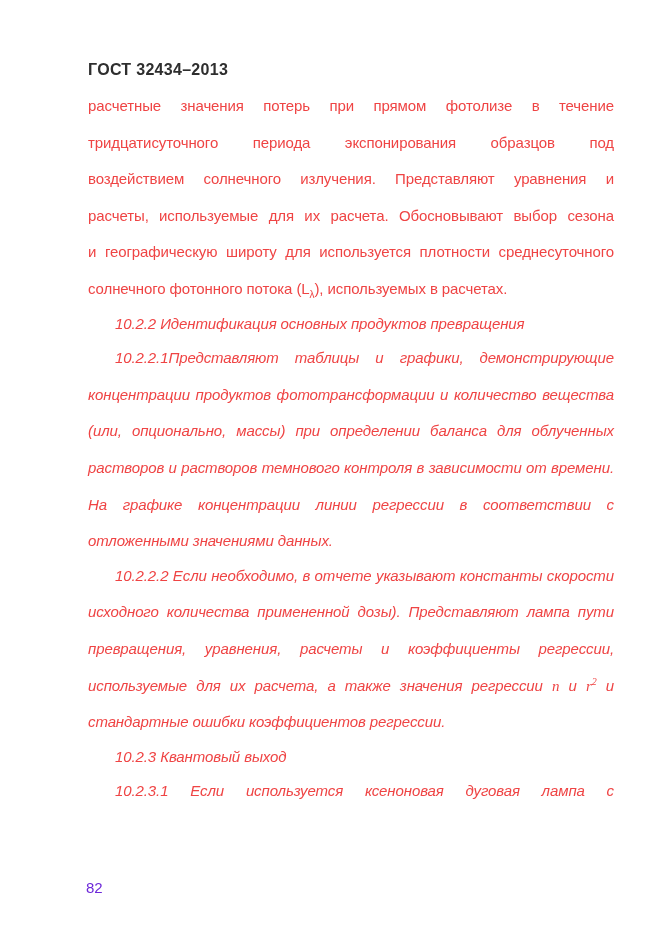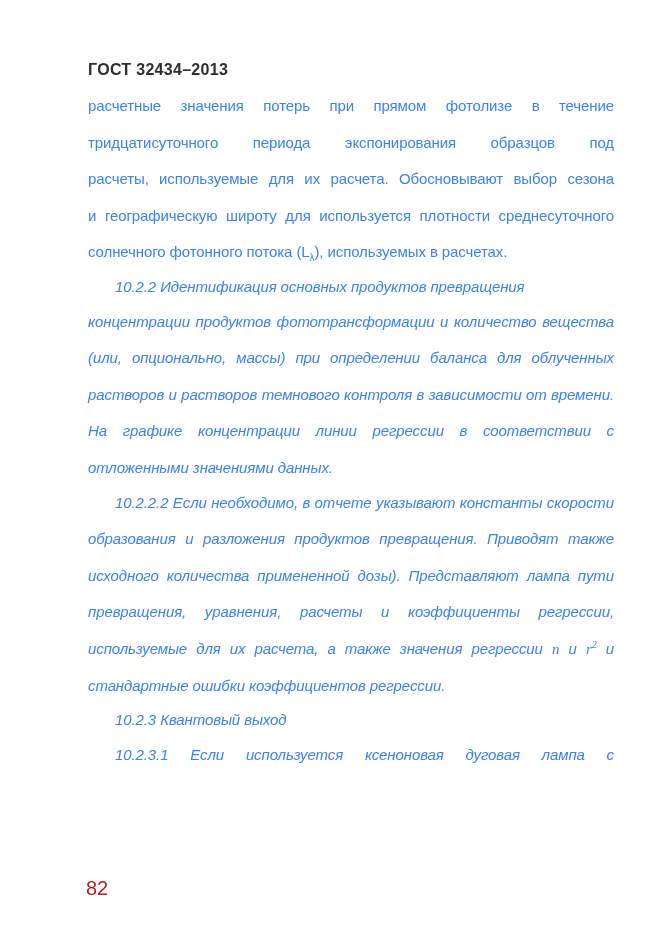--- a/index.html
+++ b/index.html
@@ -34,21 +34,21 @@
     width: 526px;
   }
   .para + .para {
     margin-top: -2px;
     font-style: italic;
   }
   .line {
     font-size: 15px;
     line-height: 36.6px;
     letter-spacing: -0.1px;
-    color: #3b82f6;
+    color: #ef4444;
   }
   .line.j {
     text-align: justify;
     text-align-last: justify;
     text-justify: inter-word;
   }
   .line.ind {
     text-indent: 27px;
   }
   .line sup {
@@ -59,52 +59,53 @@
     font-size: 10px;
     line-height: 0;
   }
   .serif {
     font-family: "Liberation Serif", serif;
   }
   .page-number {
     position: absolute;
     left: 86px;
     top: 854px;
-    font-size: 20px;
+    font-size: 15px;
     line-height: 18px;
-    color: #b91c1c;
+    color: #6d28d9;
   }
 </style>
 </head>
 <body>
 
 <div class="page">
   <div class="doc-header">ГОСТ 32434–2013</div>
 
   <div class="doc-body">
       <div class="para">
         <div class="line j">расчетные значения потерь при прямом фотолизе в течение</div>
         <div class="line j">тридцатисуточного периода экспонирования образцов под</div>
+        <div class="line j">воздействием солнечного излучения. Представляют уравнения и</div>
         <div class="line j">расчеты, используемые для их расчета. Обосновывают выбор сезона</div>
         <div class="line j">и географическую широту для используется плотности среднесуточного</div>
         <div class="line">солнечного фотонного потока (L<sub>λ</sub>), используемых в расчетах.</div>
       </div>
       <div class="para">
         <div class="line ind">10.2.2 Идентификация основных продуктов превращения</div>
       </div>
       <div class="para">
+        <div class="line j ind">10.2.2.1Представляют таблицы и графики, демонстрирующие</div>
         <div class="line j">концентрации продуктов фототрансформации и количество вещества</div>
         <div class="line j">(или, опционально, массы) при определении баланса для облученных</div>
         <div class="line j">растворов и растворов темнового контроля в зависимости от времени.</div>
         <div class="line j">На графике концентрации линии регрессии в соответствии с</div>
         <div class="line">отложенными значениями данных.</div>
       </div>
       <div class="para">
         <div class="line j ind">10.2.2.2 Если необходимо, в отчете указывают константы скорости</div>
-        <div class="line j">образования и разложения продуктов превращения. Приводят также</div>
         <div class="line j">исходного количества примененной дозы). Представляют лампа пути</div>
         <div class="line j">превращения, уравнения, расчеты и коэффициенты регрессии,</div>
         <div class="line j">используемые для их расчета, а также значения регрессии <span class="serif">n</span> и <span class="serif">r<sup>2</sup></span> и</div>
         <div class="line">стандартные ошибки коэффициентов регрессии.</div>
       </div>
       <div class="para">
         <div class="line ind">10.2.3 Квантовый выход</div>
       </div>
       <div class="para">
         <div class="line j ind">10.2.3.1 Если используется ксеноновая дуговая лампа с</div>

